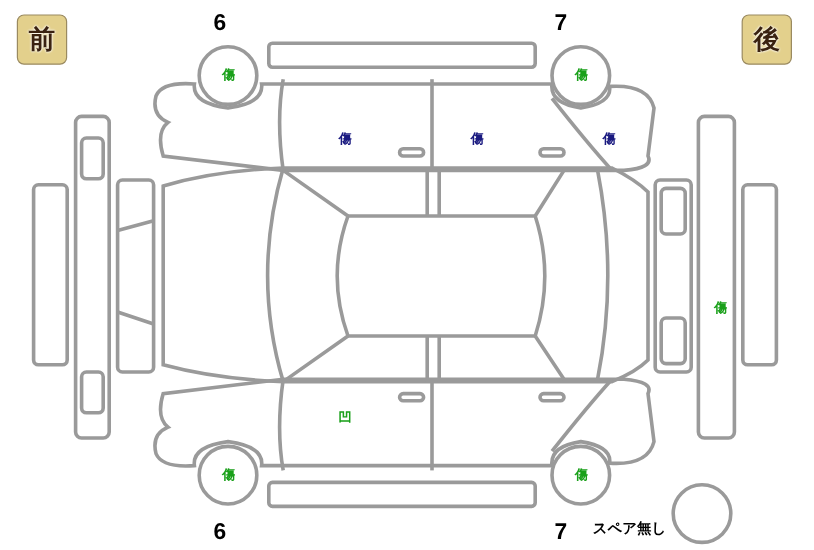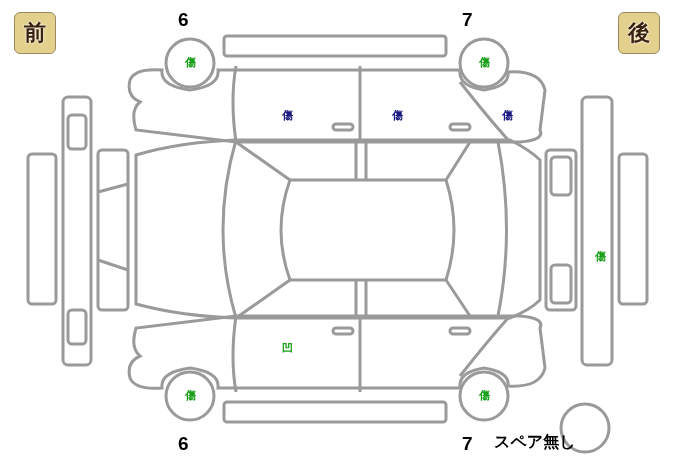--- a/index.html
+++ b/index.html
@@ -8,21 +8,21 @@
   .badge { position:absolute; width:42px; height:42px; border-radius:6px;
            background:#e3d08c; border:1px solid #9a8a60;
            display:flex; align-items:center; justify-content:center;
            font-size:22px; font-weight:bold; color:#3a2210;
            text-shadow:0 0 2px #fff, 0 0 2px #fff; box-sizing:border-box; }
   .num { position:absolute; font-family:"Liberation Sans", sans-serif;
          font-weight:bold; font-size:19px; color:#000; }
   .mark { position:absolute; font-size:11px; line-height:12px; font-weight:bold; }
   .mark.green { color:#1aa01a; }
   .mark.navy  { color:#1a1a80; }
-  .spare-label { position:absolute; font-size:16px; font-weight:bold; color:#000; }
+  .spare-label { position:absolute; font-size:12px; font-weight:bold; color:#000; }
   svg.car { position:absolute; left:0; top:0; }
   svg.car * { fill:none; stroke:#9a9a9a; stroke-width:3; }
 </style>
 </head>
 <body>
 
 <svg class="car" width="678" height="458" viewBox="0 0 678 458">
 
   <rect x="224" y="36" width="222" height="20" rx="3"></rect>
   <rect x="224" y="402" width="222" height="20" rx="3"></rect>

